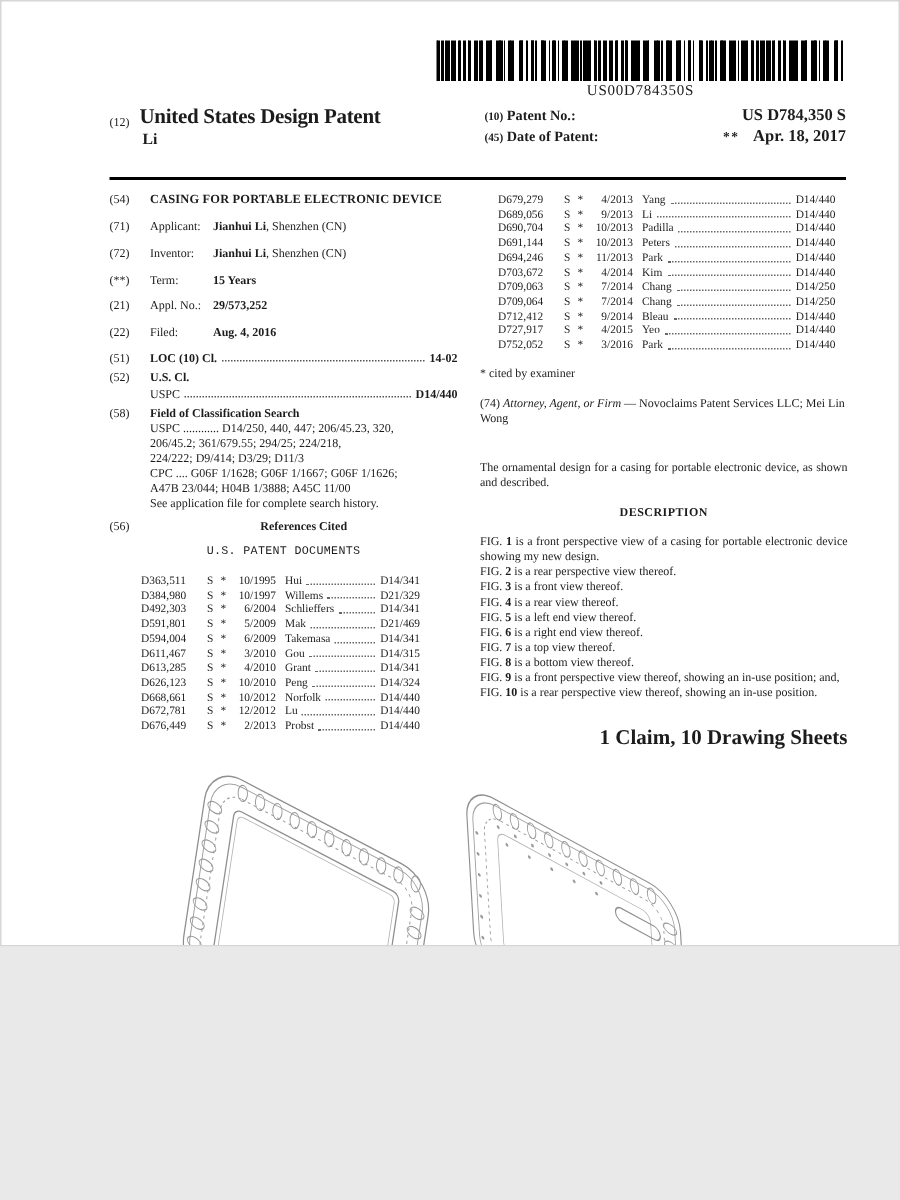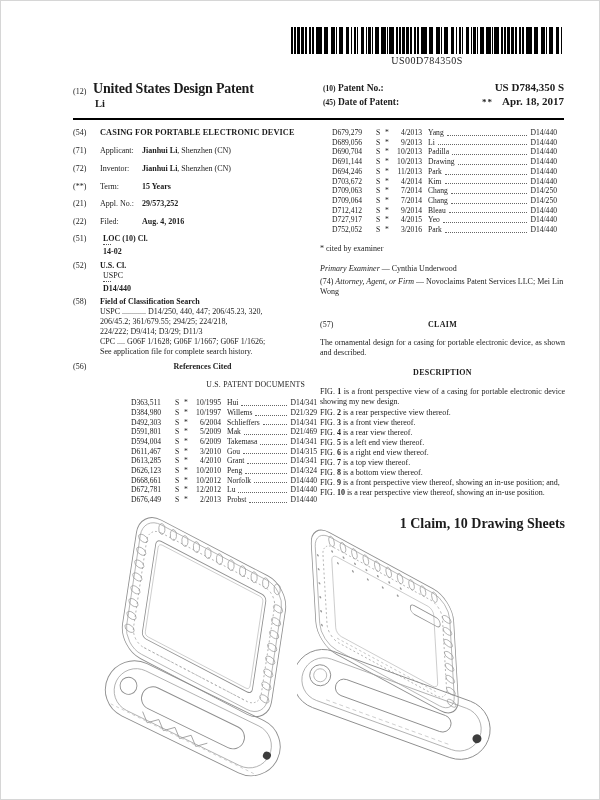--- a/index.html
+++ b/index.html
@@ -1,30 +1,30 @@
 <!DOCTYPE html>
 <html><head>
 <meta charset="utf-8">
 <style>
   * { box-sizing: border-box; }
   html,body { margin:0; padding:0; background:#e9e9e9; }
   body { width:600px; height:800px; font-family:"Liberation Serif", serif; color:#1c1c1c; }
-  .page { position:relative; width:600px; height:800px; background:#ffffff; border:1px solid #d6d6d6; overflow:hidden; }
+  .page { position:relative; width:600px; height:631px; background:#ffffff; border:1px solid #d6d6d6; overflow:hidden; }
 
   
   .barcode { position:absolute; top:26px; left:290px; width:272px; text-align:center; }
   .barcode-bars { height:27px; width:100%;
     background:
       repeating-linear-gradient(90deg,#000 0 2px,transparent 2px 4px,transparent 4px 7px),
       repeating-linear-gradient(90deg,#000 0 1px,#fff 1px 3px,#000 3px 5px,#fff 5px 6px,#000 6px 7px,#fff 7px 10px,#000 10px 13px,#fff 13px 15px);
   }
   .barcode-label { font-size:10px; letter-spacing:0.5px; margin-top:1px; }
 
   
-  .header { position:absolute; top:80px; left:72px; right:35px; display:flex; }
+  .header { position:absolute; top:70px; left:72px; right:35px; display:flex; }
   .h-left { width:246px; flex:none; }
   .h-title-row { display:flex; align-items:flex-start; }
   .h-code { font-size:8px; padding-top:6px; width:20px; flex:none; }
   .h-title { font-size:14px; font-weight:bold; letter-spacing:-0.2px; white-space:nowrap; }
   .h-surname { font-weight:bold; font-size:10.5px; margin-left:22px; margin-top:1px; }
   .h-right { flex:1; padding-left:4px; }
   .h-line { display:flex; justify-content:space-between; align-items:baseline; margin-bottom:2px;gap:24px; }
   .h-lab { font-weight:bold; font-size:9.5px; }
   .h-lab .sm { font-weight:bold; font-size:7.5px; }
   .h-val { font-weight:bold; font-size:11px; white-space:nowrap; }
@@ -36,31 +36,31 @@
   .col-l { width:232px; flex:none; }
   .col-r { flex:1; }
 
   .entry { display:flex; margin-bottom:7.5px; }
   .code { width:27px; flex:none; }
   .ebody { flex:1; min-width:0; }
   .tab { display:inline-block; width:42px; }
   b.v { font-weight:bold; }
   .title54 { font-weight:bold; font-size:8.3px; letter-spacing:0.1px; }
 
-  .dotrow { display:flex; align-items:baseline;flex-direction:column; }
+  .dotrow { display:flex; align-items:baseline; }
   .lead { flex:1; border-bottom:1px dotted #555; margin:0 3px 2px 3px; min-width:8px; }
   .tight { margin-bottom:3px; }
   .r { text-align:left; }
 
   .center-b { text-align:center; font-weight:bold; }
-  .center { text-align:right; }
+  .center { text-align:center;font-family:Liberation Mono, monospace; }
   .refhead { margin:3px 0 8px; }
   .refsub { font-size:7.8px; letter-spacing:0.2px; margin-bottom:8px; }
 
-  .ref-table-l { margin-left:58px; width:186px; }
+  .ref-table-l { margin-left:21px; width:186px; }
   .ref-table-r { margin-left:12px; margin-right:8px; }
   .ref-row { display:flex; font-size:7.6px; line-height:9.7px; white-space:nowrap; }
   .rn { width:44px; flex:none; }
   .rk { width:9px; flex:none; }
   .rs { width:9px; flex:none; }
   .rd { width:34px; flex:none; text-align:right; padding-right:6px; }
   .rname { flex:none; }
   .rlead { flex:1; border-bottom:1px dotted #666; margin:0 3px 2px 3px; min-width:6px; }
   .rcls { flex:none; }
 
@@ -167,20 +167,21 @@
       </div>
 
       <div class="entry" style="margin-bottom:5px;">
         <span class="code">(58)</span>
         <span class="ebody">
           <b class="v">Field of Classification Search</b>
           <div>USPC ............ D14/250, 440, 447; 206/45.23, 320,</div>
           <div class="r">206/45.2; 361/679.55; 294/25; 224/218,</div>
           <div class="r">224/222; D9/414; D3/29; D11/3</div>
           <div>CPC .... G06F 1/1628; G06F 1/1667; G06F 1/1626;</div>
+          <div class="r">A47B 23/044; H04B 1/3888; A45C 11/00</div>
           <div>See application file for complete search history.</div>
         </span>
       </div>
 
       <div class="entry refhead">
         <span class="code">(56)</span>
         <span class="ebody center-b">References Cited</span>
       </div>
       <div class="center refsub">U.S. PATENT DOCUMENTS</div>
 
@@ -330,21 +331,21 @@
             <span class="rname">Padilla</span>
             <span class="rlead"></span>
             <span class="rcls">D14/440</span>
           </div>
 
           <div class="ref-row">
             <span class="rn">D691,144</span>
             <span class="rk">S</span>
             <span class="rs">*</span>
             <span class="rd">10/2013</span>
-            <span class="rname">Drawing</span>
+            <span class="rname">Peters</span>
             <span class="rlead"></span>
             <span class="rcls">D14/440</span>
           </div>
 
           <div class="ref-row">
             <span class="rn">D694,246</span>
             <span class="rk">S</span>
             <span class="rs">*</span>
             <span class="rd">11/2013</span>
             <span class="rname">Park</span>
@@ -408,28 +409,23 @@
             <span class="rs">*</span>
             <span class="rd">3/2016</span>
             <span class="rname">Park</span>
             <span class="rlead"></span>
             <span class="rcls">D14/440</span>
           </div>
         </div>
 
       <div class="cited">* cited by examiner</div>
 
-      <div class="exline"><i>Primary Examiner</i> <span>—</span> <span>Cynthia Underwood</span></div>
 
       <div class="attline"><span>(74)</span> <i>Attorney, Agent, or Firm</i> <span>—</span> <span>Novoclaims Patent Services LLC; Mei Lin Wong</span></div>
 
-      <div class="claim-head">
-        <span class="cc">(57)</span>
-        <span class="ch">CLAIM</span>
-      </div>
       <div class="claim-text">The ornamental design for a casing for portable electronic device, as shown and described.</div>
 
       <div class="desc-head">DESCRIPTION</div>
 
       <div>
 
           <div class="desc-line"><span>FIG.</span> <b>1</b> <span>is a front perspective view of a casing for portable electronic device showing my new design.</span></div>
 
           <div class="desc-line"><span>FIG.</span> <b>2</b> <span>is a rear perspective view thereof.</span></div>
 

